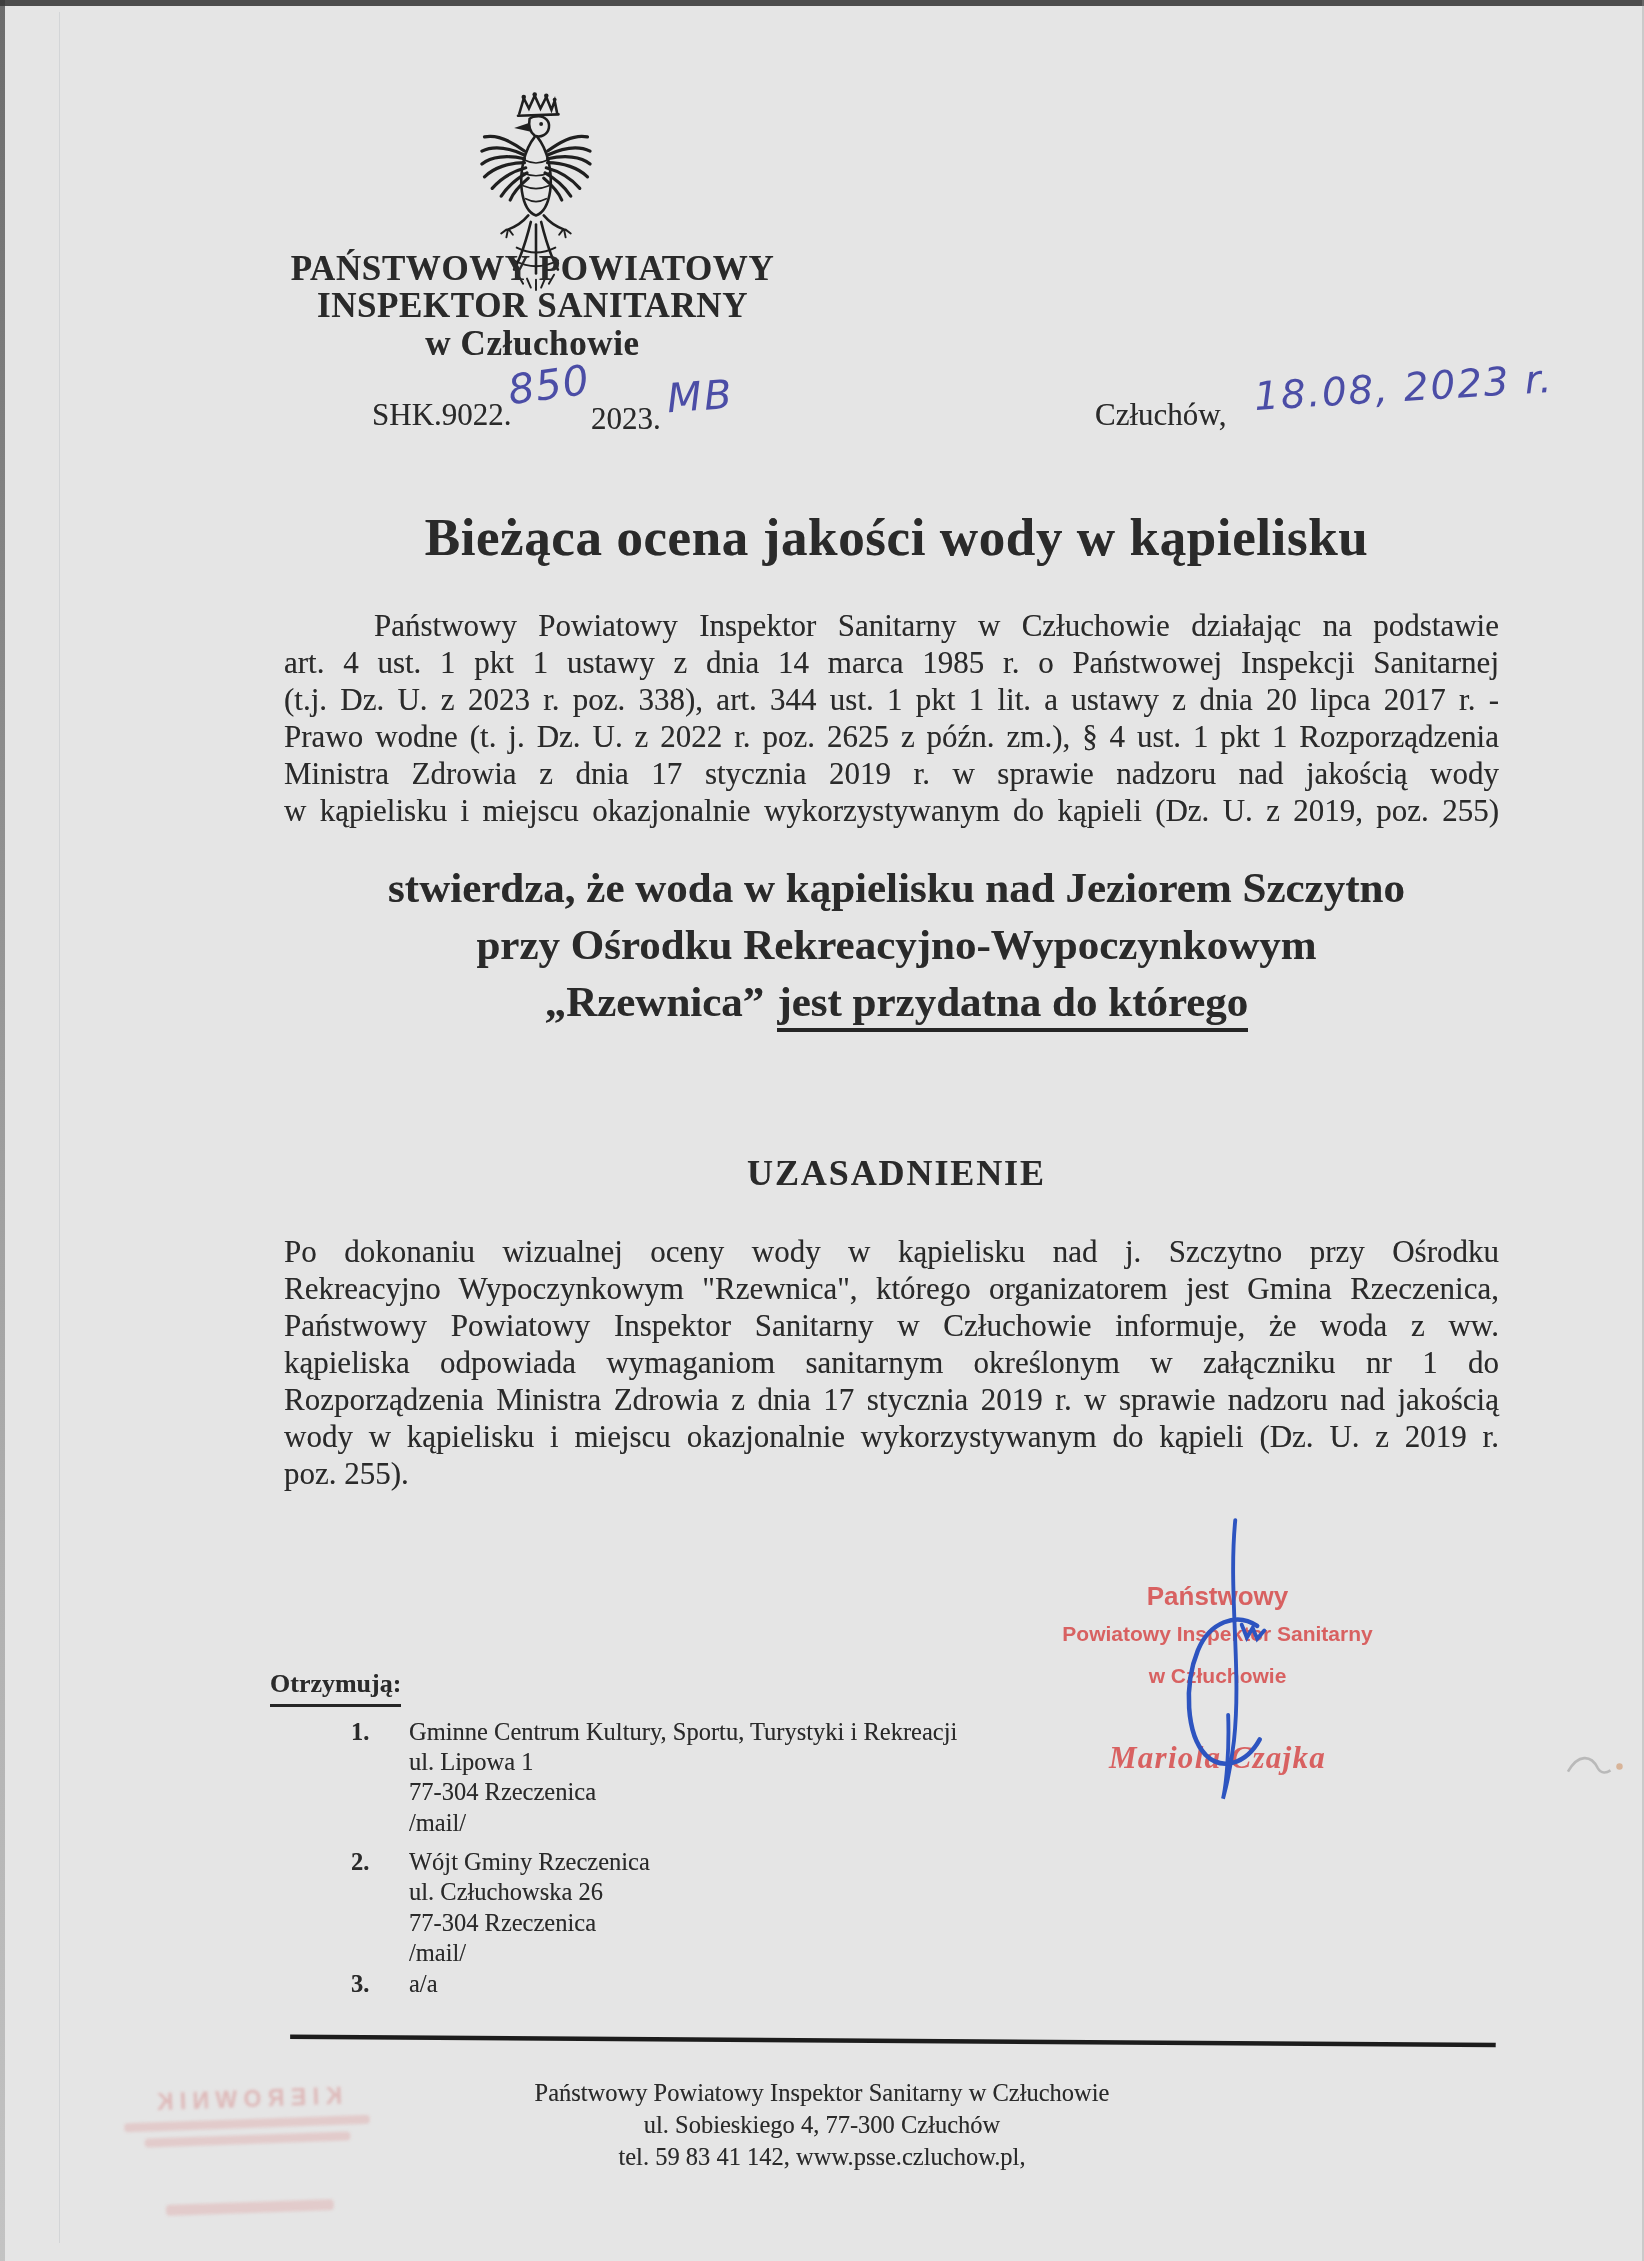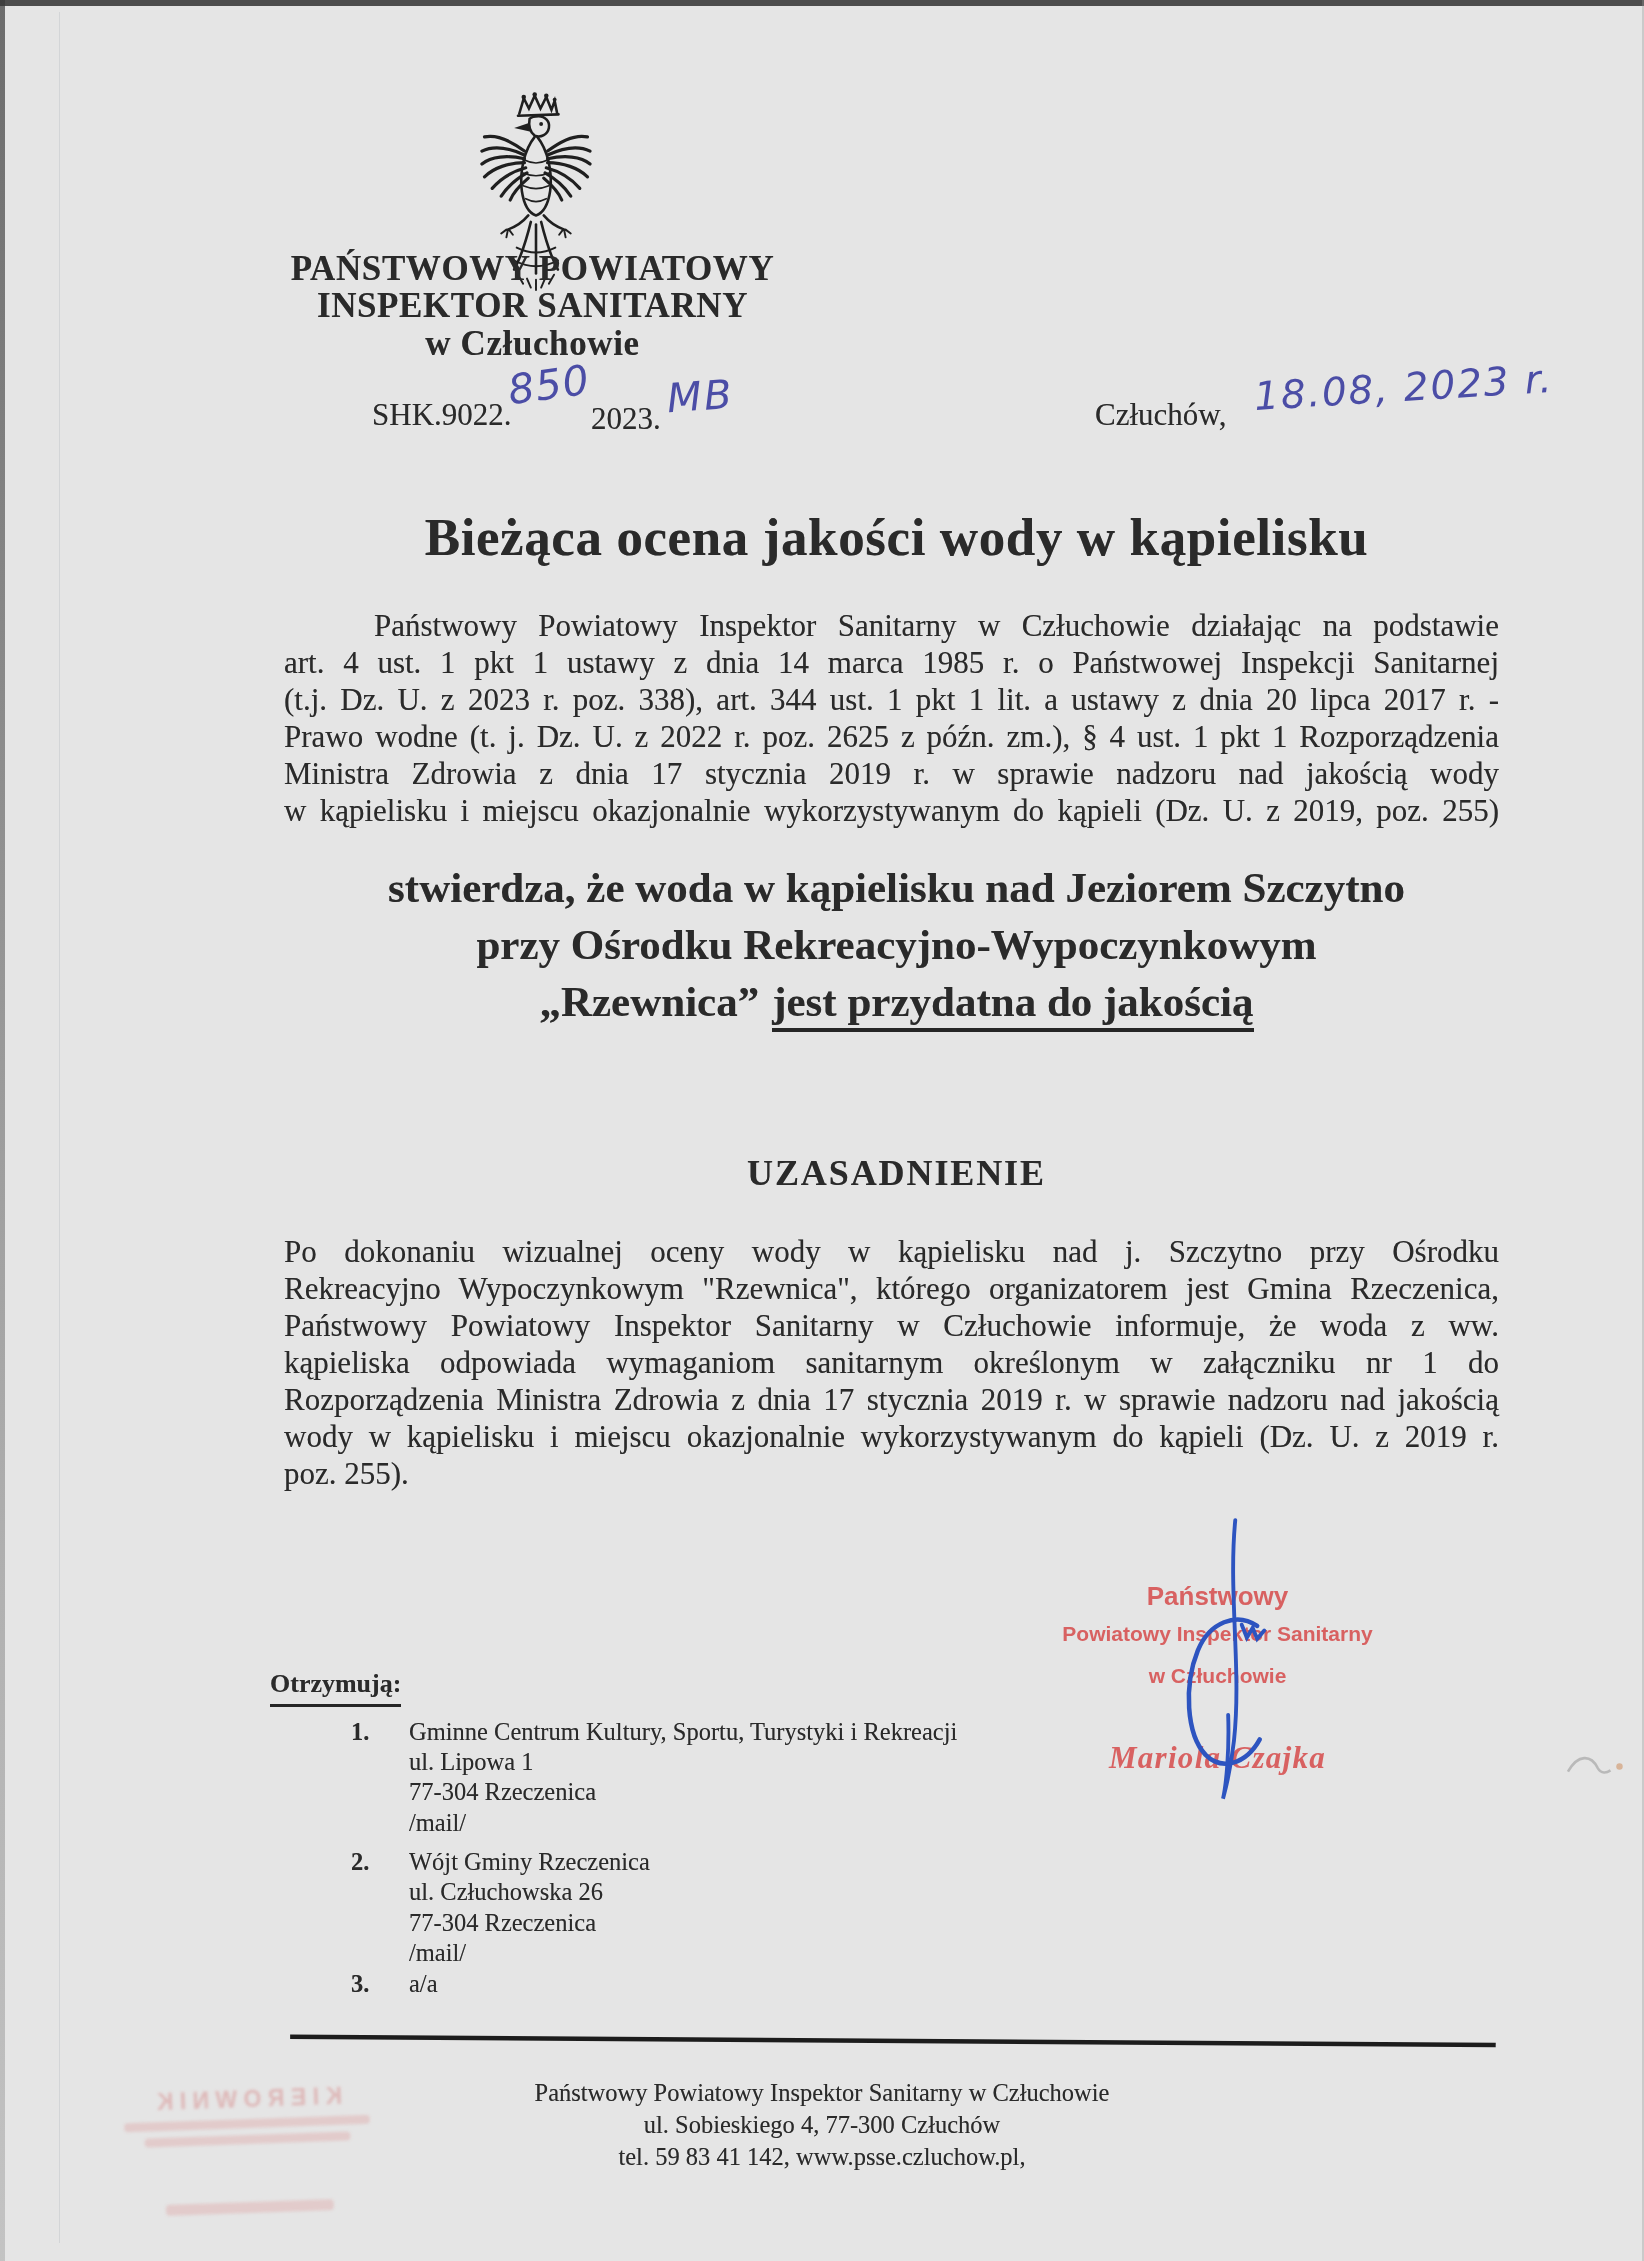--- a/index.html
+++ b/index.html
@@ -127,21 +127,21 @@
     <div class="pline">(t.j. Dz. U. z 2023 r. poz. 338), art. 344 ust. 1 pkt 1 lit. a ustawy z dnia 20 lipca 2017 r. -</div>
     <div class="pline">Prawo wodne (t. j. Dz. U. z 2022 r. poz. 2625 z późn. zm.), § 4 ust. 1 pkt 1 Rozporządzenia</div>
     <div class="pline">Ministra Zdrowia z dnia 17 stycznia 2019 r. w sprawie nadzoru nad jakością wody</div>
     <div class="pline">w kąpielisku i miejscu okazjonalnie wykorzystywanym do kąpieli (Dz. U. z 2019, poz. 255)</div>
   </div>
 
   <div class="statement scan-text">
     <div>stwierdza, że woda w kąpielisku nad Jeziorem Szczytno</div>
     <div>przy Ośrodku Rekreacyjno-Wypoczynkowym</div>
     <div>
-      <span class="sp-right">„Rzewnica”</span><span class="u-heavy">jest przydatna do jakością</span>
+      <span class="sp-right">„Rzewnica”</span><span class="u-heavy">jest przydatna do którego</span>
     </div>
   </div>
 
   <div class="section-h scan-text">UZASADNIENIE</div>
 
   <div class="para scan-text" style="top:1233px;">
     <div class="pline">Po dokonaniu wizualnej oceny wody w kąpielisku nad j. Szczytno przy Ośrodku</div>
     <div class="pline">Rekreacyjno Wypoczynkowym "Rzewnica", którego organizatorem jest Gmina Rzeczenica,</div>
     <div class="pline">Państwowy Powiatowy Inspektor Sanitarny w Człuchowie informuje, że woda z ww.</div>
     <div class="pline">kąpieliska odpowiada wymaganiom sanitarnym określonym w załączniku nr 1 do</div>

